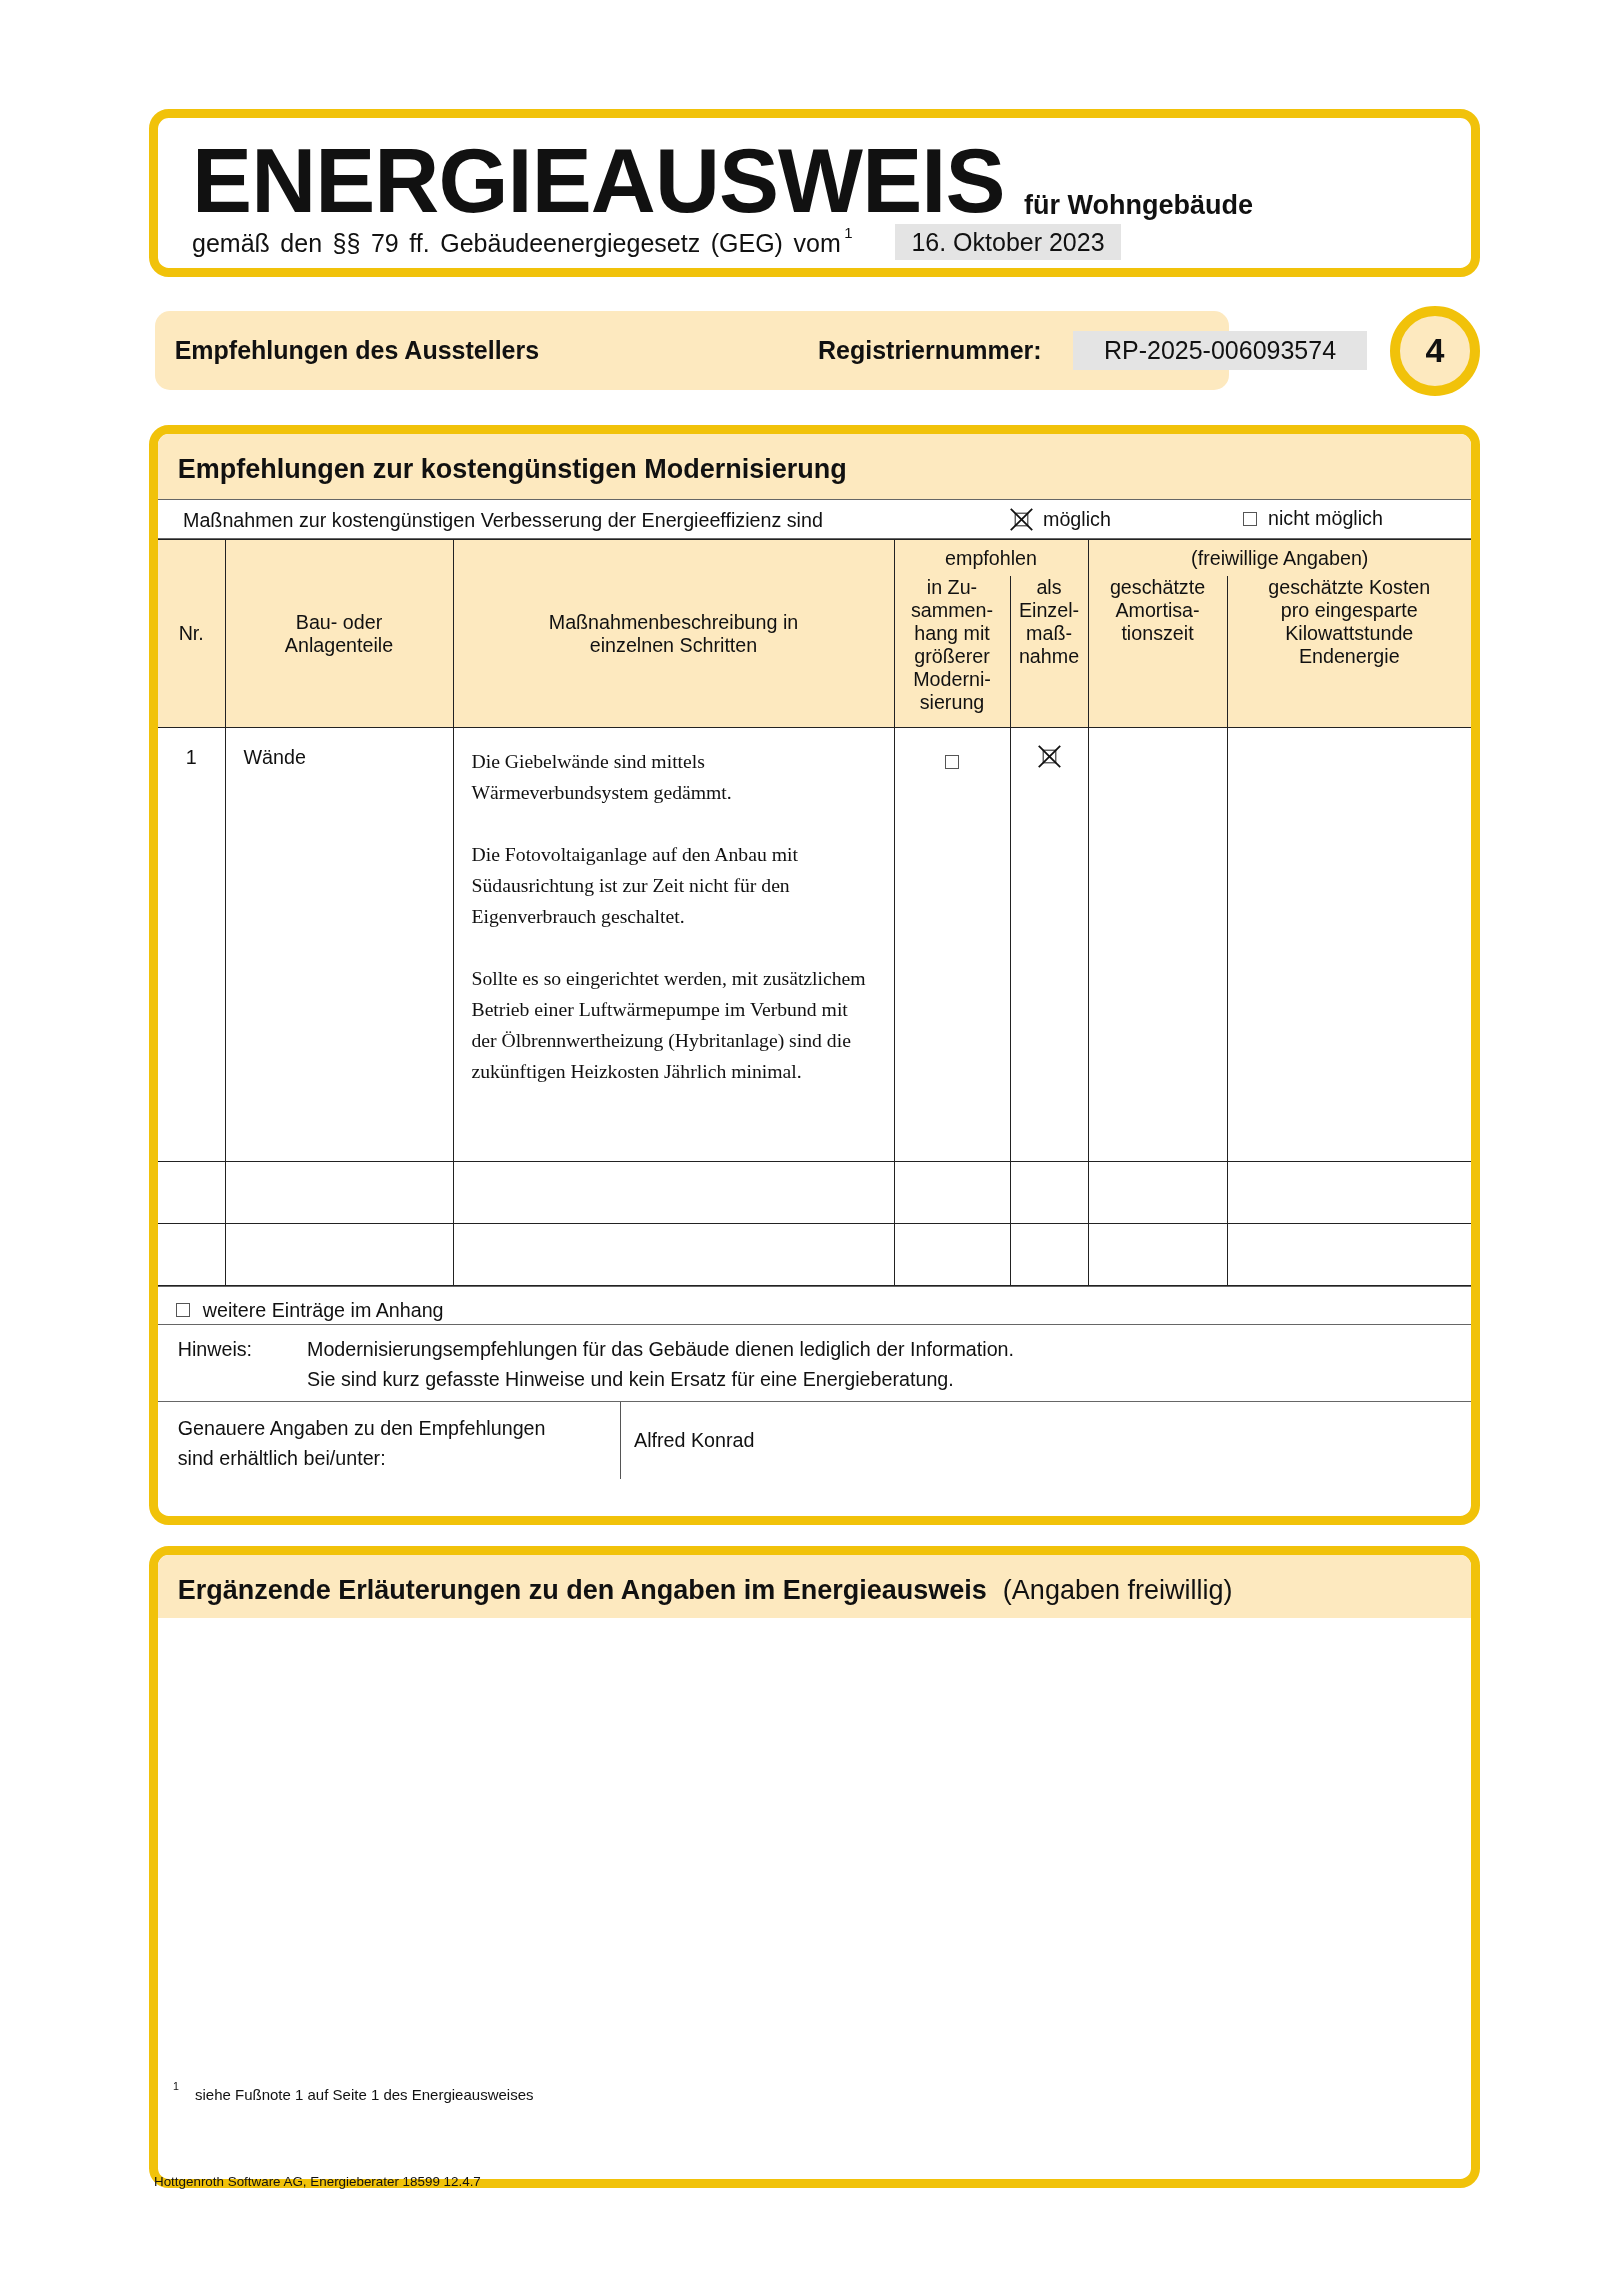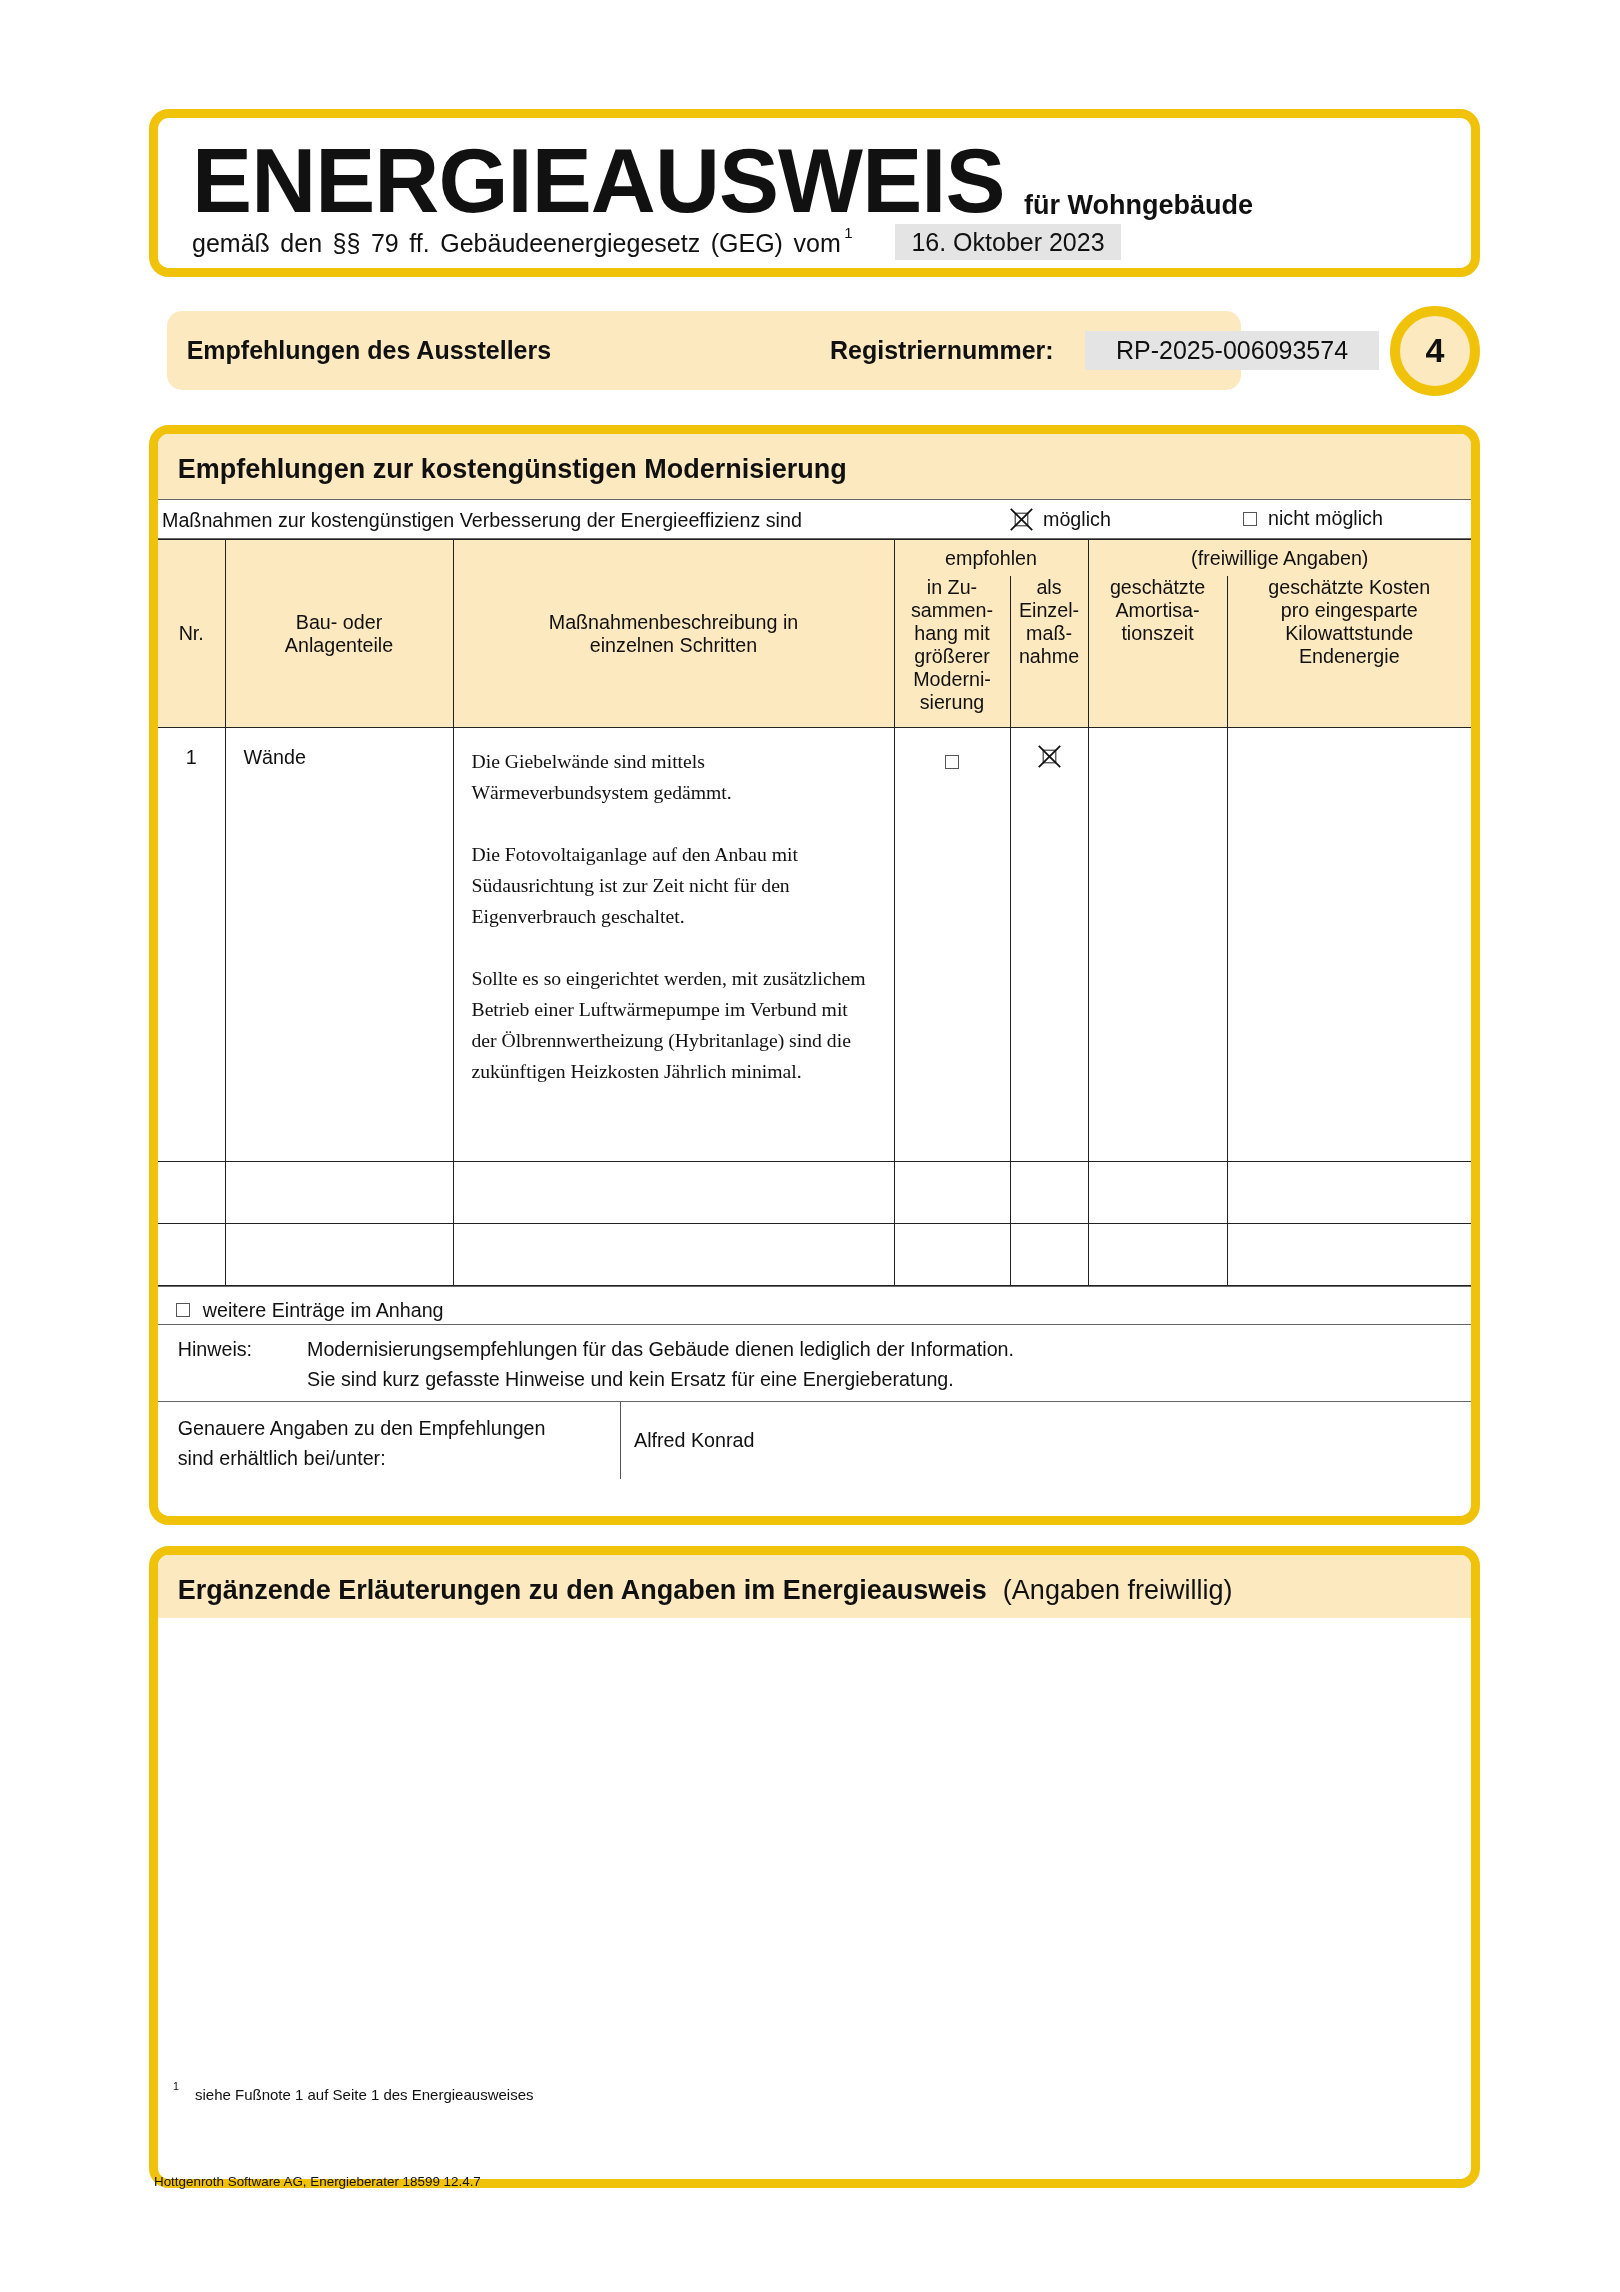--- a/index.html
+++ b/index.html
@@ -10,31 +10,31 @@
 
   
   #hdr { left: 149px; top: 109px; width: 1331px; height: 168px; }
   .big-title { position: absolute; left: 34px; top: 18px; font-size: 90px; font-weight: 700; letter-spacing: -0.9px; line-height: 1; }
   .subtitle-right { position: absolute; left: 866px; top: 72px; font-size: 27px; font-weight: 700; }
   .geg-line { position: absolute; left: 34px; top: 111px; font-size: 25px; word-spacing: 3.6px; }
   .geg-line sup { font-size: 15px; position: relative; top: -5.4px; margin-left: 3.6px; }
   .date-box { position: absolute; left: 737px; top: 106px; width: 226px; height: 36px; background: #e4e4e4; font-size: 25px; text-align: center; line-height: 36px; }
 
   
-  .band { position: absolute; left: 155px; top: 311px; width: 1074px; height: 79px; background: #fde9bf; border-radius: 15px; margin-left: 12px; }
+  .band { position: absolute; left: 155px; top: 311px; width: 1074px; height: 79px; background: #fde9bf; border-radius: 15px; }
   .band .lbl { position: absolute; left: 19.7px; top: 25px; font-size: 25px; font-weight: 700; }
   .band .reg { position: absolute; left: 663px; top: 25px; font-size: 25px; font-weight: 700; }
   .band .regbox { position: absolute; left: 918px; top: 19.7px; width: 294px; height: 39px; background: #e4e4e4; font-size: 25px; text-align: center; line-height: 39px; }
   .page-circle { position: absolute; left: 1390px; top: 306px; width: 90px; height: 90px; border-radius: 50%; border: 10.7px solid #f1c20a; background: #fde9bf; font-size: 34px; font-weight: 700; text-align: center; line-height: 68px; }
 
   
   #main { left: 149px; top: 425px; width: 1331px; height: 1100px; }
   .sec-title { height: 66px; background: #fde9bf; font-size: 27px; font-weight: 700; padding: 19.7px 0 0 19.7px; border-bottom: 1.8px solid #666; }
   .row-possible { position: relative; height: 39px; border-bottom: 1.8px solid #666; font-size: 19.7px; }
-  .row-possible .t { position: absolute; left: 4px; top: 9px; }
+  .row-possible .t { position: absolute; left: 25px; top: 9px; }
   .row-possible .opt1 { position: absolute; left: 851px; top: 7.2px; display: flex; align-items: center; gap: 9px; }
   .row-possible .opt2 { position: absolute; left: 1085px; top: 7.2px; display: flex; align-items: center; gap: 10.7px; }
   .cb { display: inline-block; width: 14.3px; height: 14.3px; border: 1.3px solid #555; position: relative; }
   .cbx { display: inline-block; width: 25px; height: 25px; position: relative; }
   .cbx svg, .cb svg { position: absolute; left: 0; top: 0; }
   .row-subhead { height: 38px; background: #fde9bf; font-size: 19.7px; font-weight: 700; padding: 9px 0 0 19.7px; border-bottom: 1.8px solid #666; }
 
   table.mt { border-collapse: collapse; width: 100%; font-size: 19.7px; table-layout: fixed; }
   table.mt th { background: #fde9bf; font-weight: 400; vertical-align: top; text-align: center; padding: 0; border: 1.3px solid #222; line-height: 23px; }
   table.mt td { border: 1.3px solid #222; vertical-align: top; padding: 0; }

